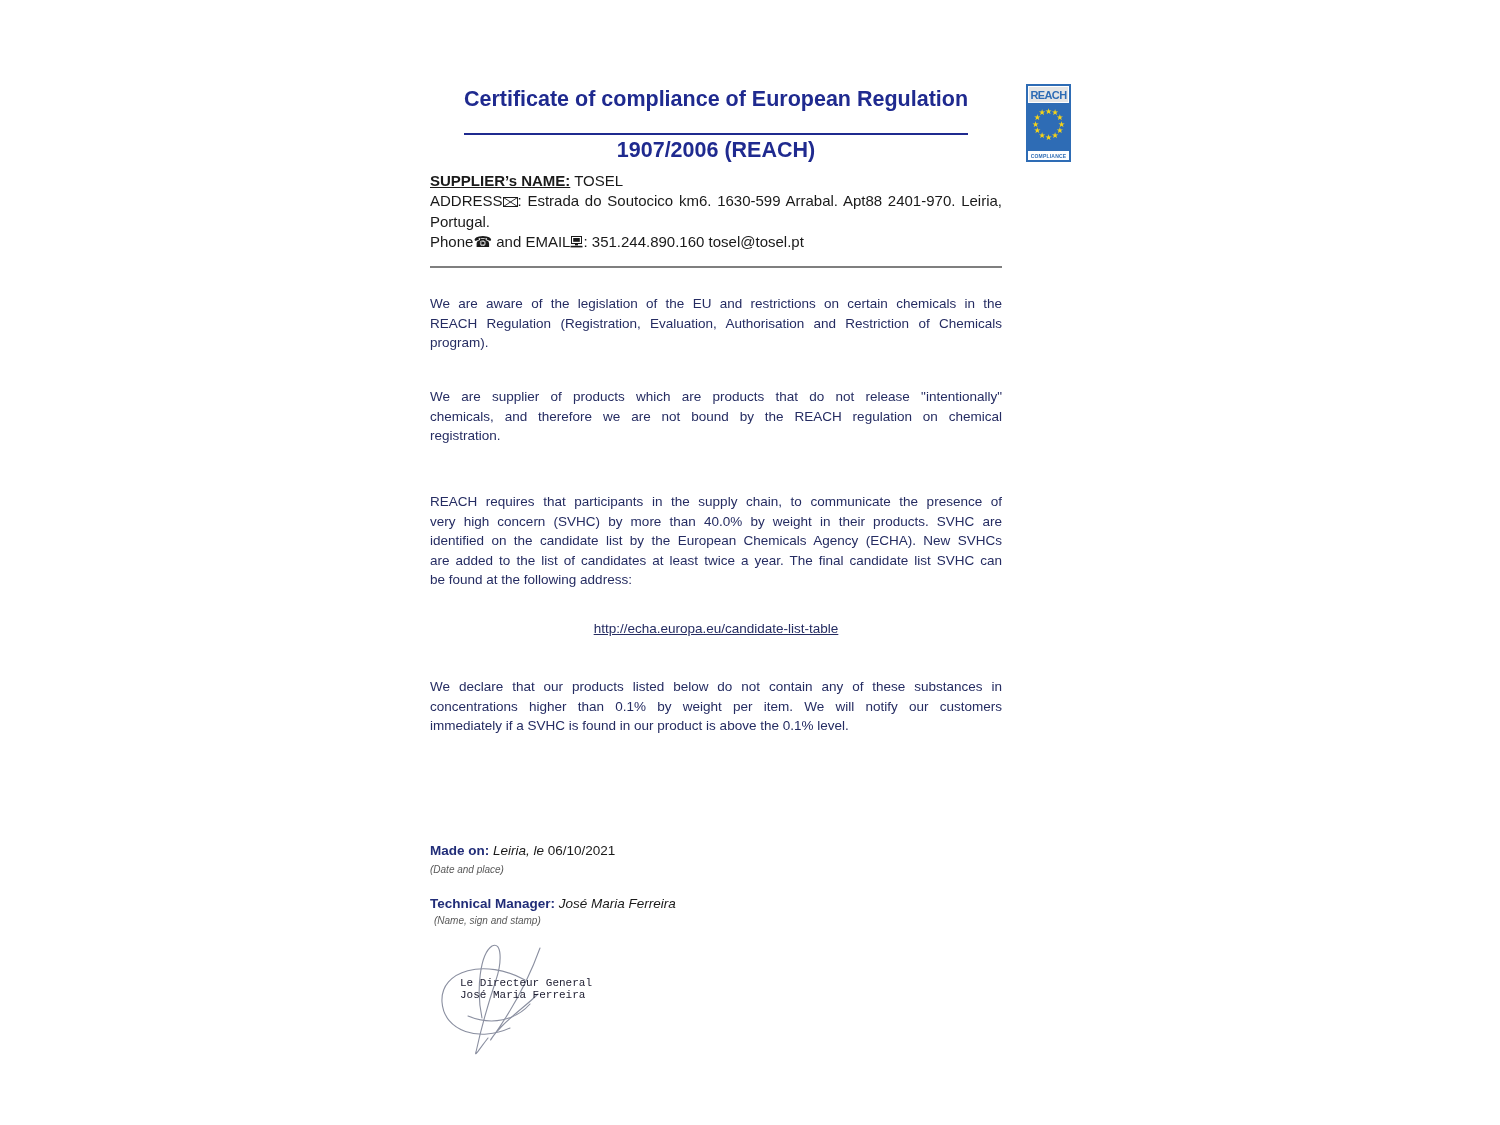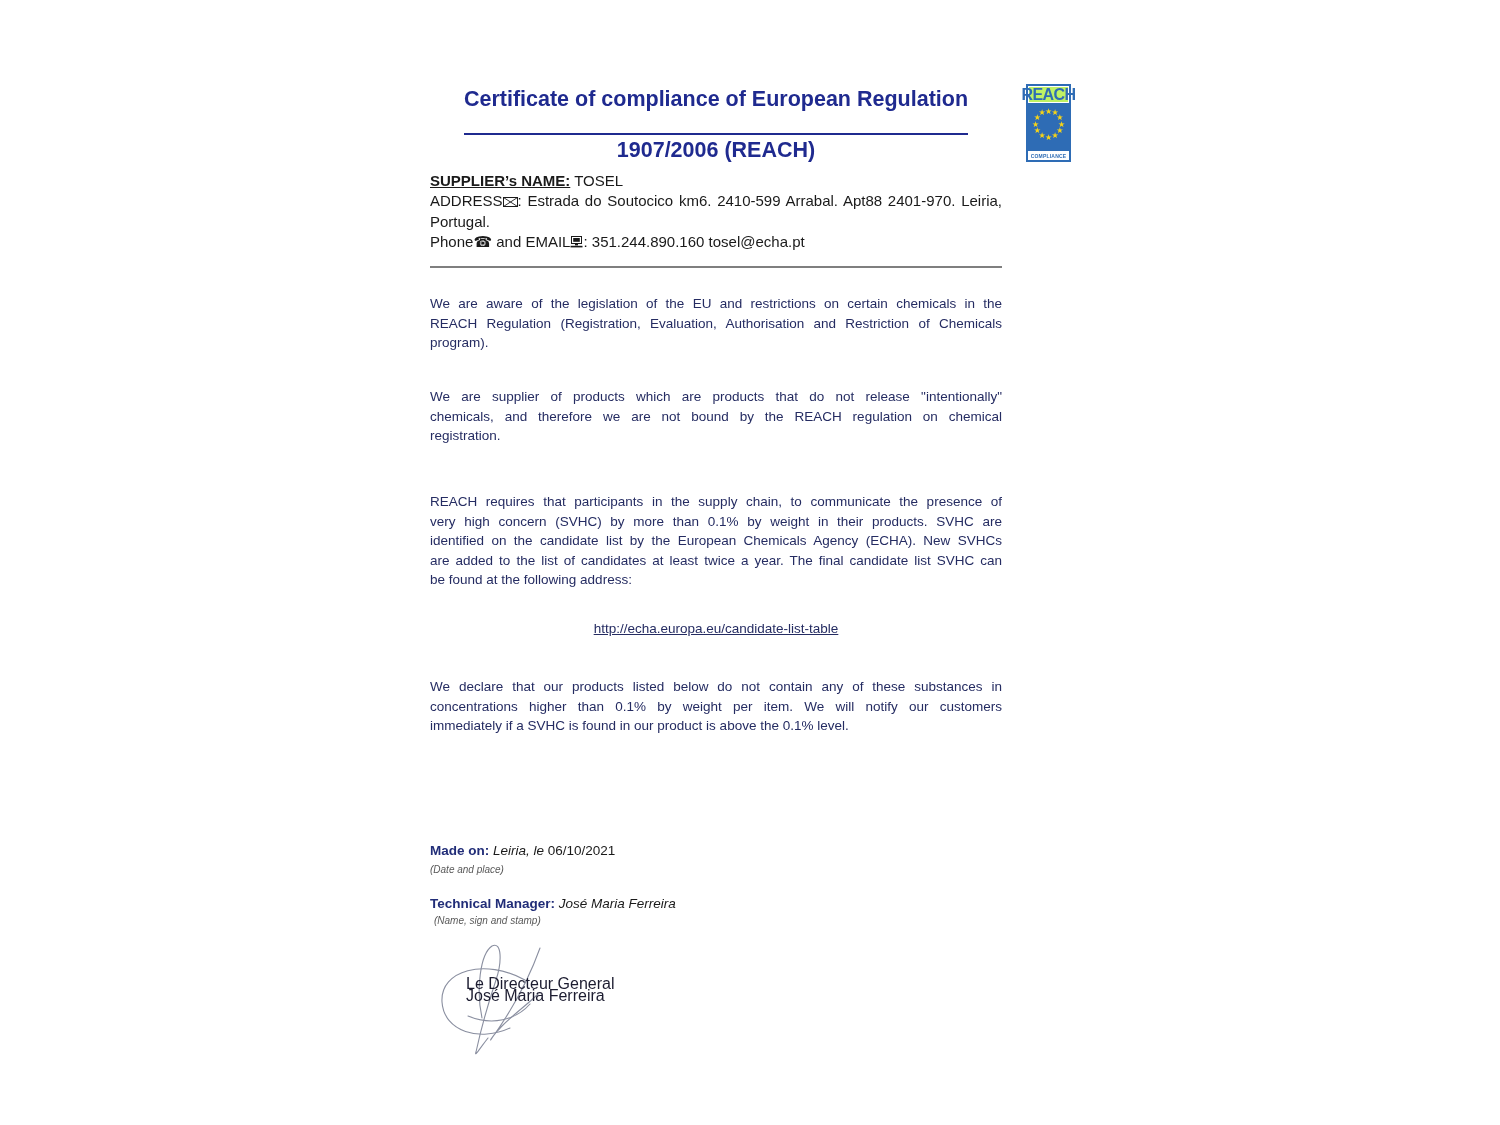--- a/index.html
+++ b/index.html
@@ -37,27 +37,27 @@
     position: absolute;
     left: 1026px; top: 84px;
     width: 45px; height: 78px;
     background: #2e6cb5;
     box-sizing: border-box;
     display: flex;
     flex-direction: column;
     padding: 2px;
   }
   .reach-logo-top {
-    background: #bef264;
+    background: #e5e5e5;
     border: 1px solid #ffffff;
     height: 15px;
     display: flex; align-items: center; justify-content: center;
     color: #2e6cb5;
     font-weight: bold;
-    font-size: 16px;
+    font-size: 11px;
     letter-spacing: -0.6px;
   }
   .reach-logo-stars {
     flex: 1;
     position: relative;
   }
   .reach-logo-stars .star {
     position: absolute;
     font-size: 8px;
     line-height: 8px;
@@ -140,23 +140,23 @@
 
   
   .signature {
     position: absolute;
     left: 430px; top: 940px;
     width: 150px; height: 115px;
   }
   .signature svg { position: absolute; left: 0; top: 0; }
   .sig-text {
     position: absolute;
-    left: 36px; top: 38px;
-    font-family: Liberation Sans, sans-serif;
-    font-size: 16px;
+    left: 30px; top: 38px;
+    font-family: Liberation Mono, monospace;
+    font-size: 11px;
     line-height: 11.5px;
     color: #1c1c30;
     white-space: nowrap;
   }
 </style>
 </head>
 <body>
 
 <div class="page">
 
@@ -182,47 +182,47 @@
         <span class="star" style="color: rgb(247, 212, 23); left: 10px; top: 6.24167px;">★</span>
       </div>
     <div class="reach-logo-bottom">COMPLIANCE</div>
   </div>
 
   <div class="col supplier">
     <div class="ll"><span class="lbl-underline">SUPPLIER’s NAME:</span><span> TOSEL</span></div>
     <div class="jl"><span>ADDRESS</span><span class="inline-icon"><svg width="15" height="10" viewBox="0 0 15 10">
             <rect x="0.5" y="0.5" width="14" height="9" fill="none" stroke="#1a1a1a" stroke-width="1"></rect>
             <path d="M0.5 0.5 L14.5 9.5 M14.5 0.5 L0.5 9.5" stroke="#1a1a1a" stroke-width="0.9" fill="none"></path>
-          </svg></span><span>: Estrada do Soutocico km6. 2410-599 Arrabal. Apt88 2401-970. Leiria,</span></div>
+          </svg></span><span>: Estrada do Soutocico km6. 1630-599 Arrabal. Apt88 2401-970. Leiria,</span></div>
     <div class="ll">Portugal.</div>
     <div class="ll"><span>Phone</span><span>☎</span><span> and EMAIL</span><span class="inline-icon"><svg width="13" height="12" viewBox="0 0 13 12">
             <rect x="1.5" y="0.5" width="10" height="7" fill="none" stroke="#1a1a1a" stroke-width="1"></rect>
             <rect x="3.2" y="2" width="6.6" height="3.8" fill="#1a1a1a"></rect>
             <rect x="5" y="8" width="3" height="1.4" fill="#1a1a1a"></rect>
             <rect x="0.5" y="9.8" width="12" height="1.6" fill="#1a1a1a"></rect>
-          </svg></span><span>: 351.244.890.160 tosel@echa.pt</span></div>
+          </svg></span><span>: 351.244.890.160 tosel@tosel.pt</span></div>
   </div>
 
   <div class="divider"></div>
 
   <div class="col para p2">
     <div class="jl">We are supplier of products which are products that do not release "intentionally"</div>
     <div class="jl">chemicals, and therefore we are not bound by the REACH regulation on chemical</div>
     <div class="ll">registration.</div>
   </div>
 
   <div class="col para p1">
     <div class="jl">We are aware of the legislation of the EU and restrictions on certain chemicals in the</div>
     <div class="jl">REACH Regulation (Registration, Evaluation, Authorisation and Restriction of Chemicals</div>
     <div class="ll">program).</div>
   </div>
 
   <div class="col para p3">
     <div class="jl">REACH requires that participants in the supply chain, to communicate the presence of</div>
-    <div class="jl">very high concern (SVHC) by more than 0.1% by weight in their products. SVHC are</div>
+    <div class="jl">very high concern (SVHC) by more than 40.0% by weight in their products. SVHC are</div>
     <div class="jl">identified on the candidate list by the European Chemicals Agency (ECHA). New SVHCs</div>
     <div class="jl">are added to the list of candidates at least twice a year. The final candidate list SVHC can</div>
     <div class="ll">be found at the following address:</div>
   </div>
 
   <div class="col url-line">
     <a href="#">http://echa.europa.eu/candidate-list-table</a>
   </div>
 
   <div class="col para p4">

